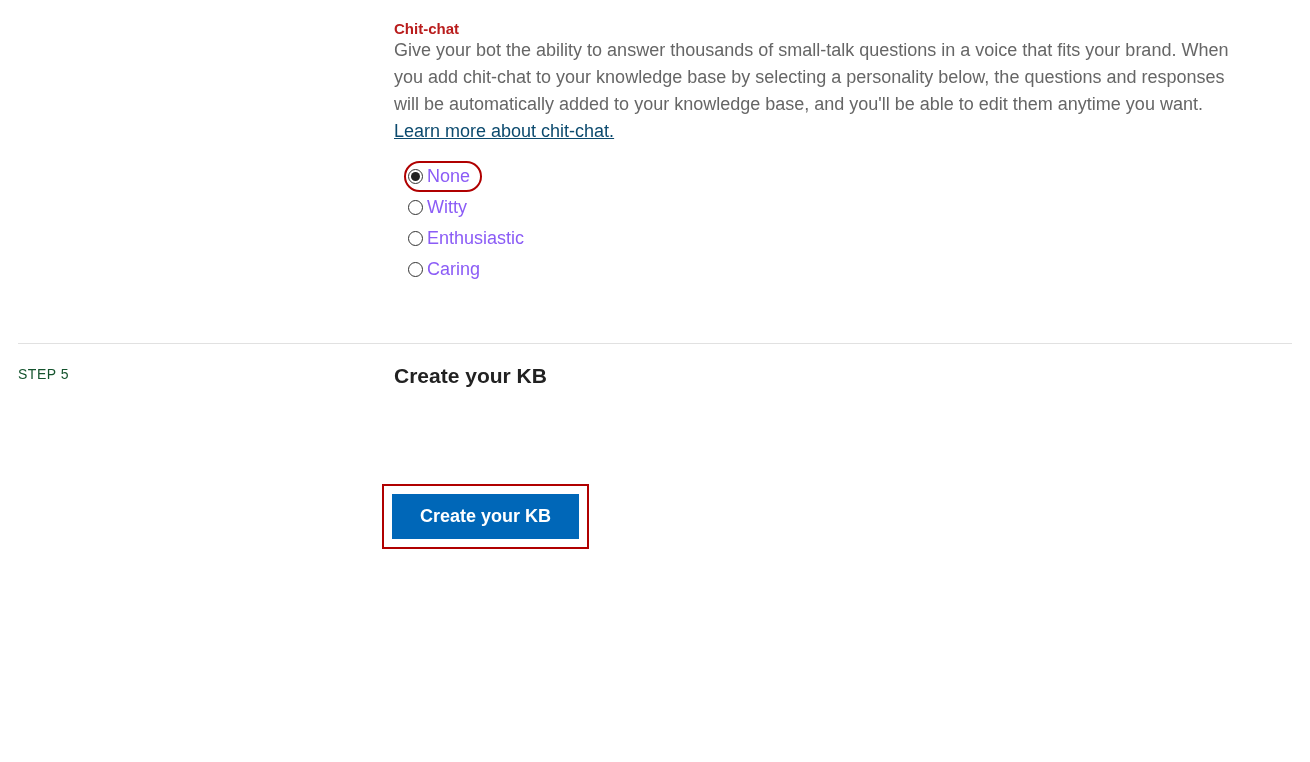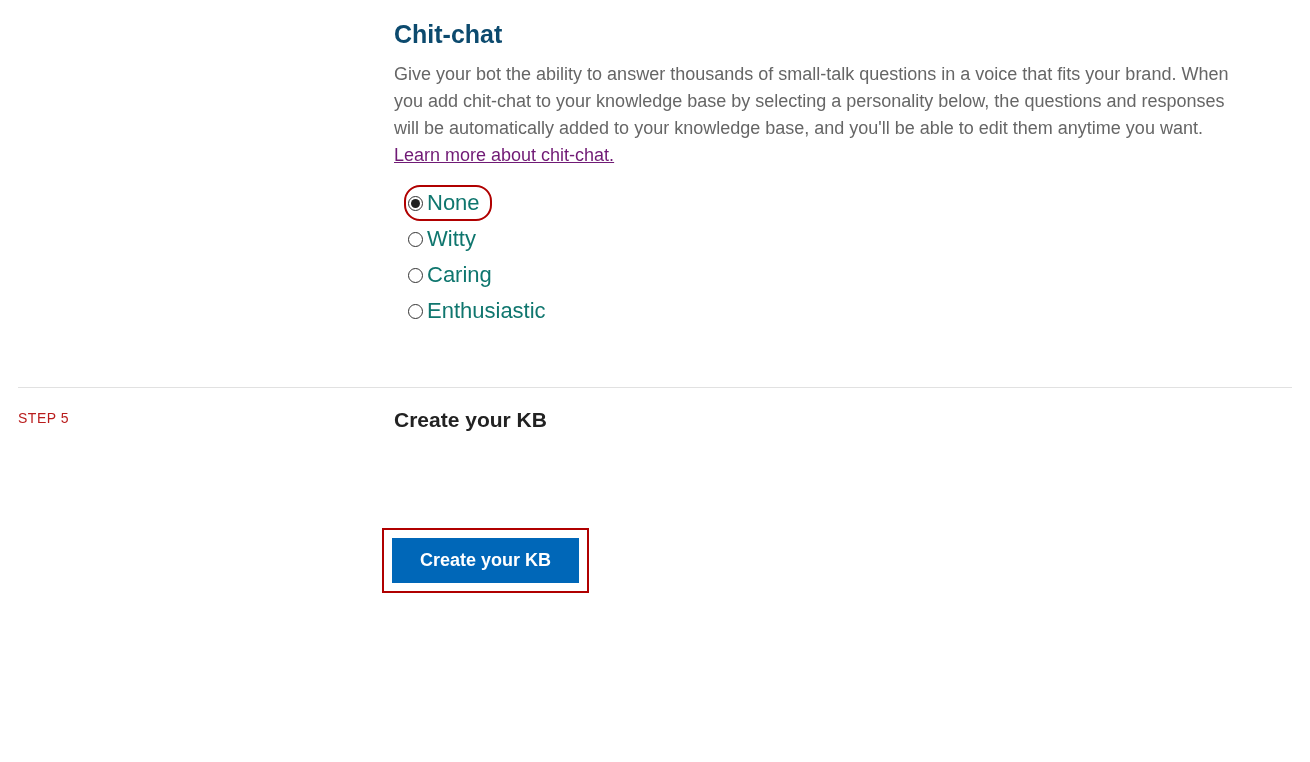--- a/index.html
+++ b/index.html
@@ -17,62 +17,61 @@
       display: flex;
       padding: 0 18px;
     }
     .step-label-col {
       width: 376px;
       flex-shrink: 0;
       padding-top: 22px;
     }
     .step-label {
       font-size: 14px;
-      color: #b91c1c;
+      color: #14532d;
       letter-spacing: 0.5px;
     }
     .step-content-col {
       flex: 1;
       padding-top: 20px;
       padding-right: 40px;
       padding-bottom: 40px;
     }
     .section-title {
-      font-size: 25px;
+      font-size: 15px;
       font-weight: 600;
-      color: #0c4a6e;
-      margin-bottom: 12px;
+      color: #b91c1c;
     }
     .section-subtitle {
       font-size: 21px;
       font-weight: 600;
       color: #222;
       margin-bottom: 6px;
     }
     .description {
       font-size: 18px;
       line-height: 1.5;
       color: #666;
       margin-bottom: 16px;
     }
     .link {
-      color: #701a75;
+      color: #0c4a6e;
       text-decoration: underline;
       cursor: pointer;
     }
     .radio-group {
       margin-top: 4px;
       margin-left: 10px;
     }
     .radio-option {
       display: flex;
       align-items: center;
       padding: 5px 4px;
-      font-size: 22px;
-      color: #0f766e;
+      font-size: 18px;
+      color: #8b5cf6;
       border-radius: 16px;
     }
     .radio-option.highlighted {
       border: 2px solid #b00000;
       display: inline-flex;
       padding: 3px 10px 3px 2px;
     }
     .radio-circle {
       width: 15px;
       height: 15px;
@@ -130,25 +129,25 @@
           <span class="radio-circle selected"></span>
           <span>None</span>
         </label>
       </div>
       <label class="radio-option">
         <span class="radio-circle"></span>
         <span>Witty</span>
       </label>
       <label class="radio-option">
         <span class="radio-circle"></span>
-        <span>Caring</span>
+        <span>Enthusiastic</span>
       </label>
       <label class="radio-option">
         <span class="radio-circle"></span>
-        <span>Enthusiastic</span>
+        <span>Caring</span>
       </label>
     </div>
   </div>
 </div>
 
 <hr class="divider">
 
 <div class="step-section">
   <div class="step-label-col">
     <div class="step-label">STEP 5</div>

